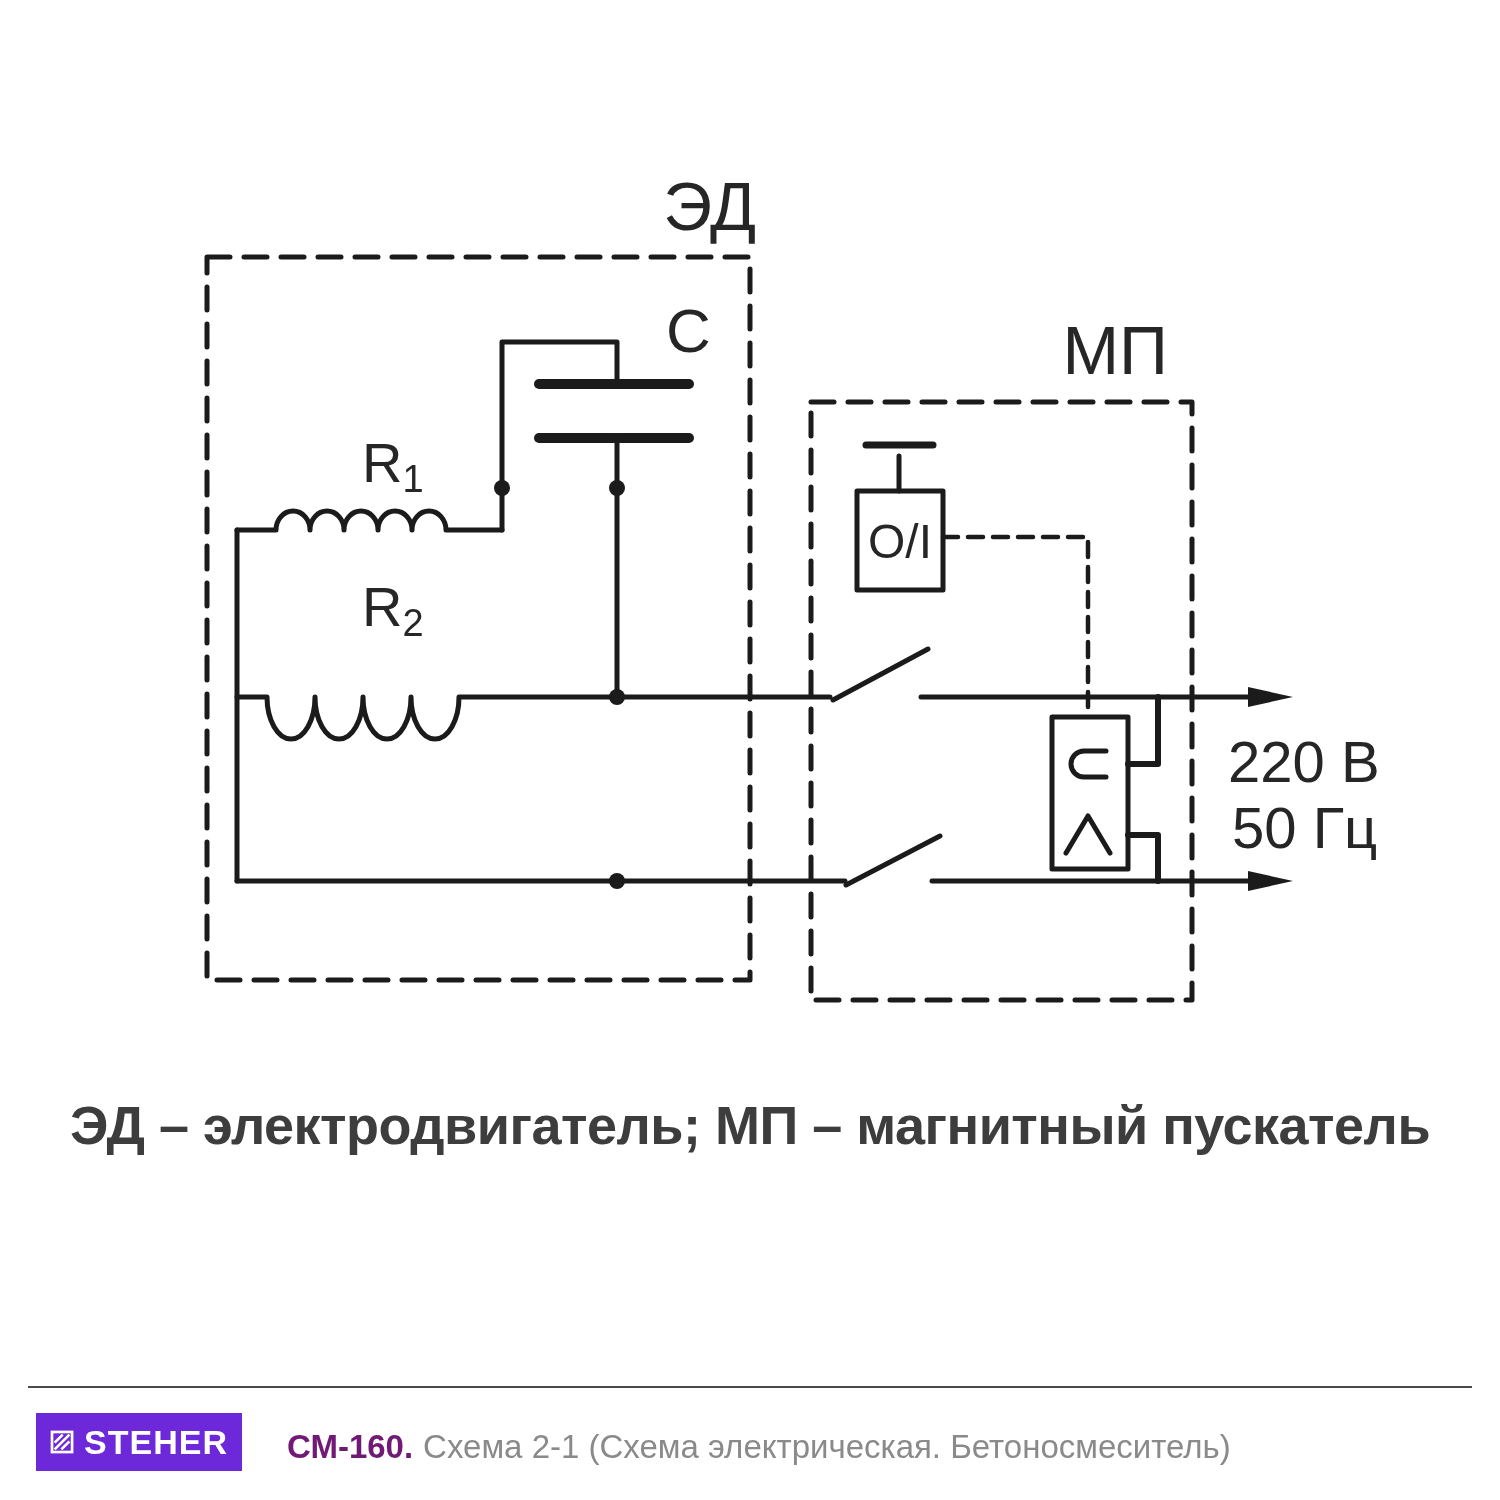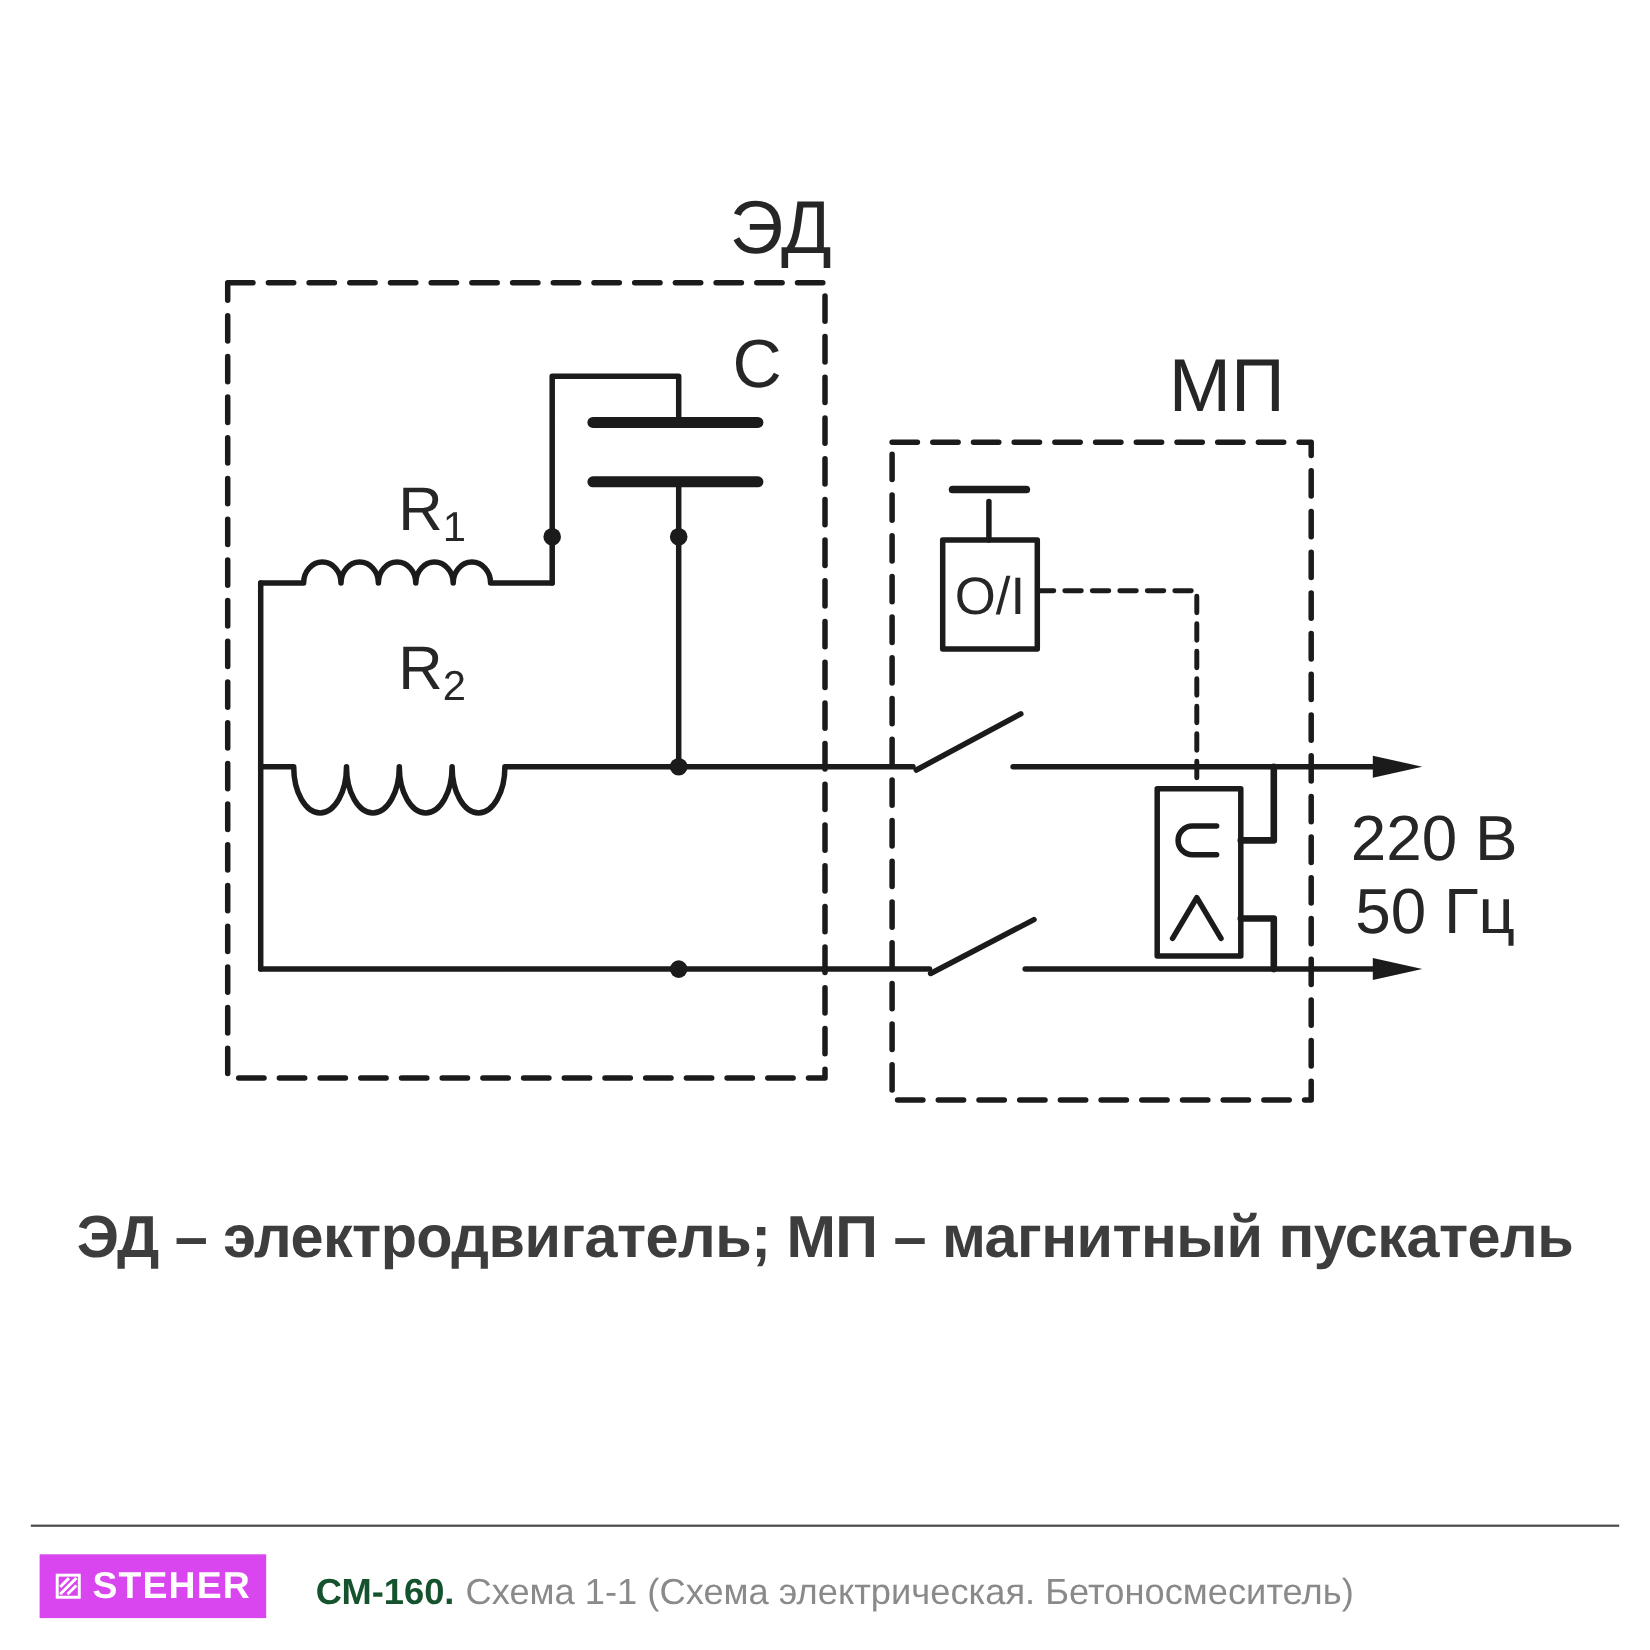--- a/index.html
+++ b/index.html
@@ -30,41 +30,41 @@
     width: 1444px;
     height: 2px;
     background: #4a4a4a;
   }
   .brand-logo {
     position: absolute;
     top: 1413px;
     left: 36px;
     width: 206px;
     height: 58px;
-    background: #d946ef;
+    background: #6d28d9;
     display: flex;
     align-items: center;
     gap: 10px;
     padding: 4px 14px;
     box-sizing: border-box;
   }
   .brand-name {
     color: #ffffff;
     font-size: 34px;
     font-weight: bold;
     letter-spacing: 1px;
   }
   .footer-caption {
     position: absolute;
     top: 1428px;
     left: 287px;
     font-size: 33px;
     white-space: nowrap;
   }
-  .footer-model { color: #14532d; font-weight: bold; }
+  .footer-model { color: #701a75; font-weight: bold; }
   .footer-desc { color: #8a8a8a; margin-left: 10px; }
 </style>
 </head>
 <body>
 
 <div class="page">
 
   <svg class="schematic-svg" width="1500" height="1080" viewBox="0 0 1500 1080">
 
     <g stroke="#1b1b1b" fill="none" stroke-linecap="round" stroke-linejoin="round">
@@ -128,16 +128,16 @@
 
   <div class="brand-logo">
     <svg width="36" height="36" viewBox="0 0 36 36">
       <rect x="3" y="3" width="30" height="30" fill="none" stroke="#ffffff" stroke-width="4"></rect>
       <path d="M7,29 L29,7 M7,19 L19,7 M17,29 L29,17" stroke="#ffffff" stroke-width="4" fill="none"></path>
     </svg>
     <span class="brand-name">STEHER</span>
   </div>
 
   <div class="footer-caption">
-    <span class="footer-model">СМ-160.</span><span class="footer-desc">Схема 1-1 (Схема электрическая. Бетоносмеситель)</span>
+    <span class="footer-model">СМ-160.</span><span class="footer-desc">Схема 2-1 (Схема электрическая. Бетоносмеситель)</span>
   </div>
 
 </div>
 
 </body></html>

